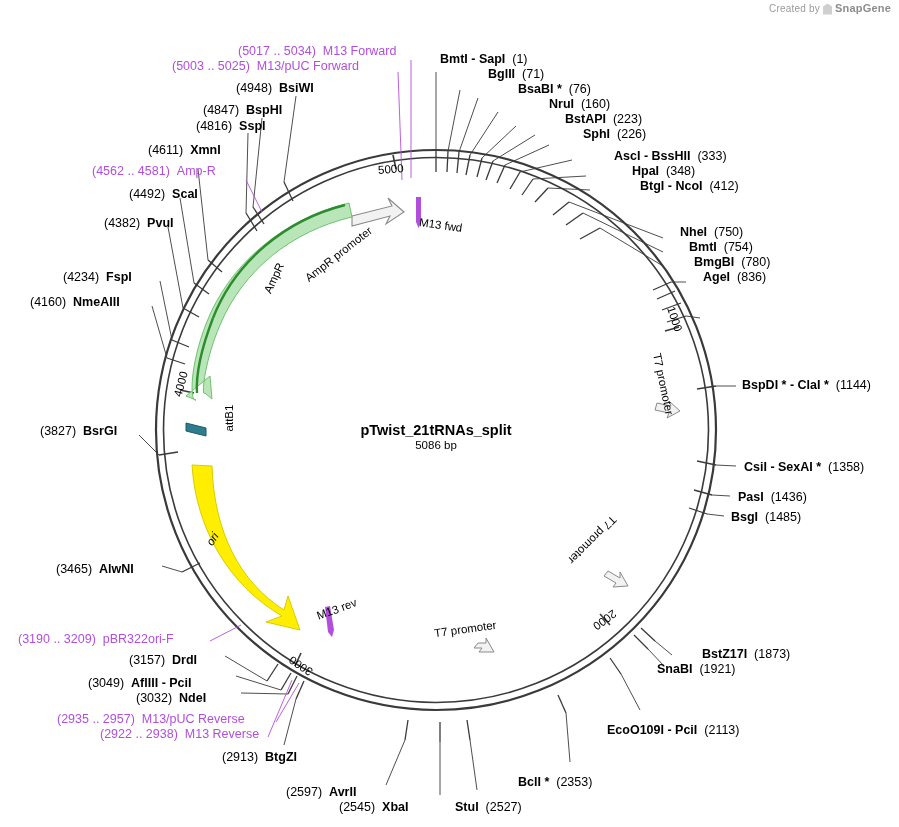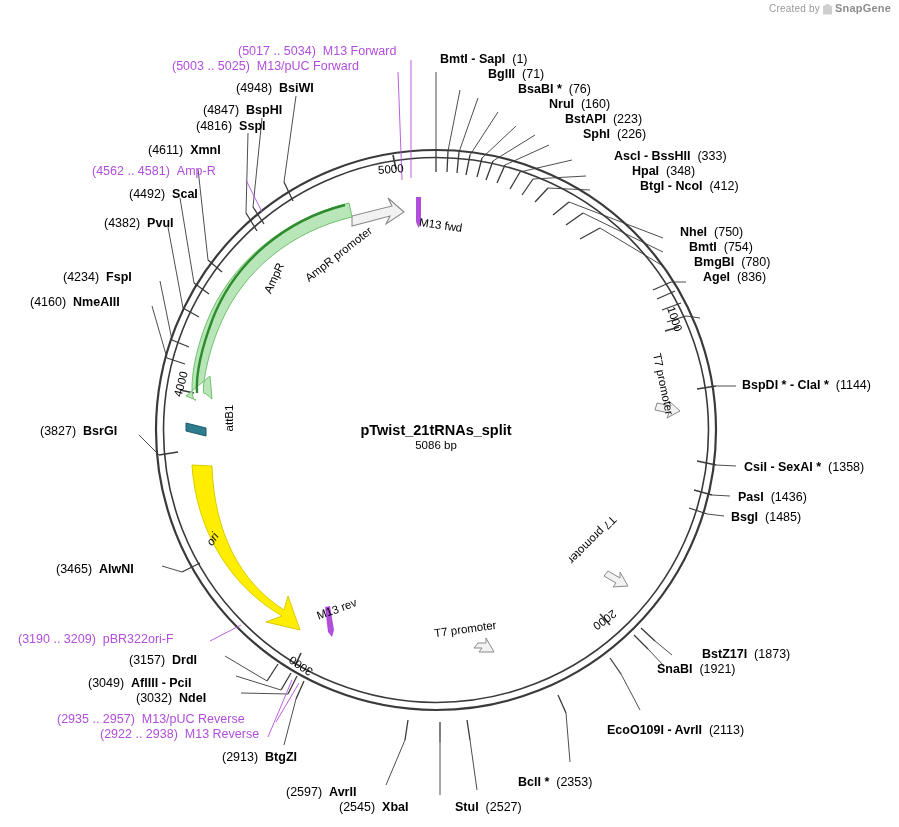--- a/index.html
+++ b/index.html
@@ -350,21 +350,21 @@
     <span class="nm">BsgI</span> &nbsp;<span class="pos">(1485)</span>
   </div>
 
   <div class="lab" style="left:676px;top:648px;margin-left:26px;">
     <span class="nm">BstZ17I</span> &nbsp;<span class="pos">(1873)</span>
   </div>
   <div class="lab" style="left:657px;top:663px;">
     <span class="nm">SnaBI</span> &nbsp;<span class="pos">(1921)</span>
   </div>
   <div class="lab" style="left:607px;top:724px;">
-    <span class="nm">EcoO109I  -  AvrII</span> &nbsp;<span class="pos">(2113)</span>
+    <span class="nm">EcoO109I  -  PciI</span> &nbsp;<span class="pos">(2113)</span>
   </div>
   <div class="lab" style="left:518px;top:776px;">
     <span class="nm">BclI *</span> &nbsp;<span class="pos">(2353)</span>
   </div>
 
   <div class="lab" style="left:455px;top:801px;">
     <span class="nm">StuI</span> &nbsp;<span class="pos">(2527)</span>
   </div>
   <div class="lab" style="left:339px;top:801px;">
     <span class="pos">(2545)</span> &nbsp;<span class="nm">XbaI</span>

